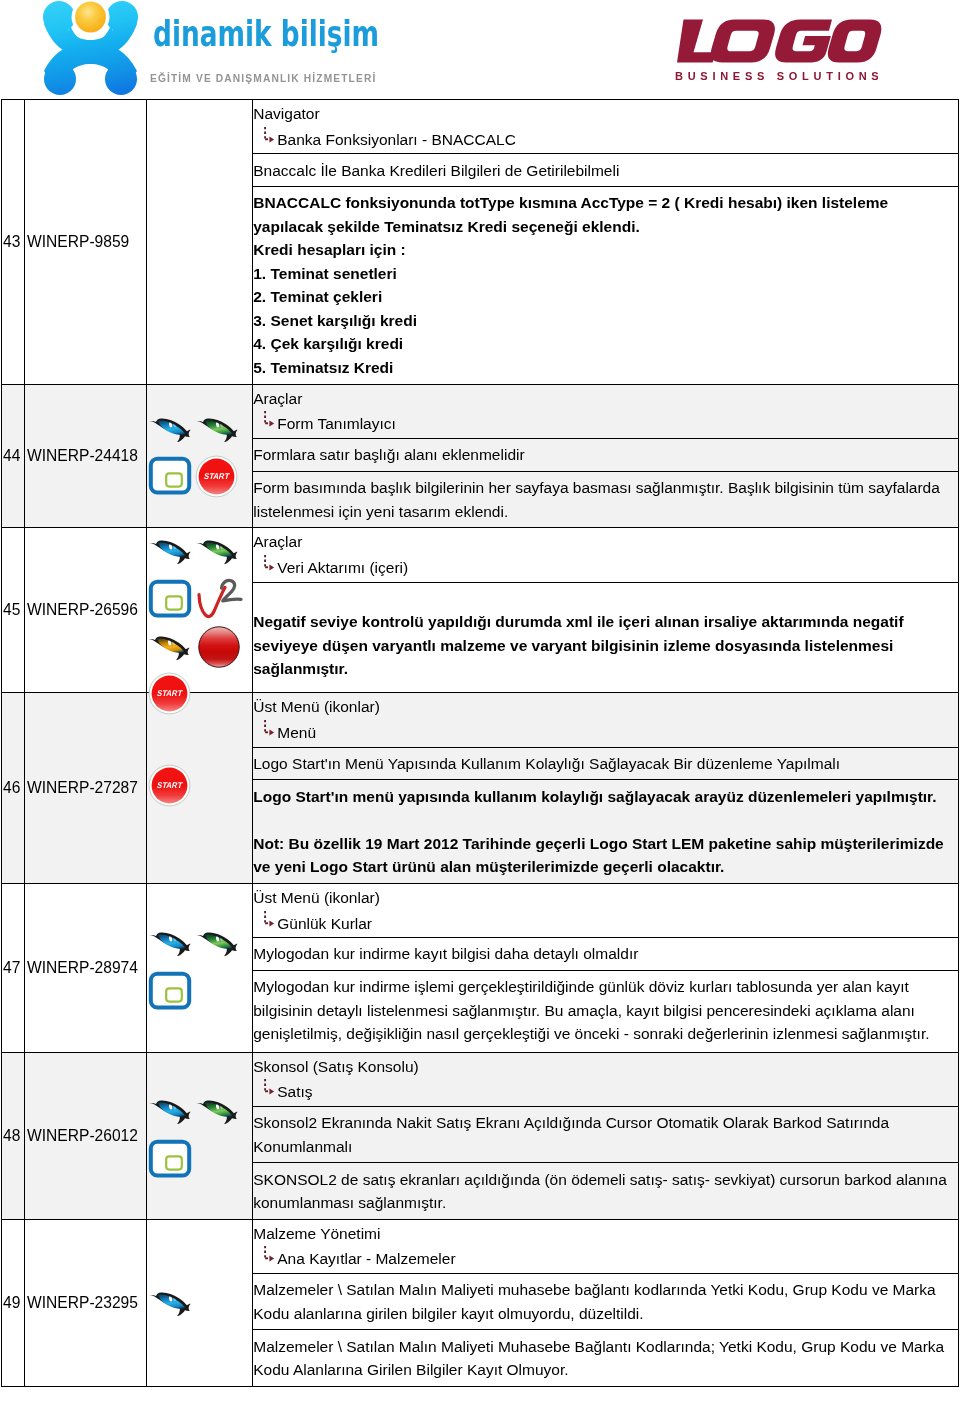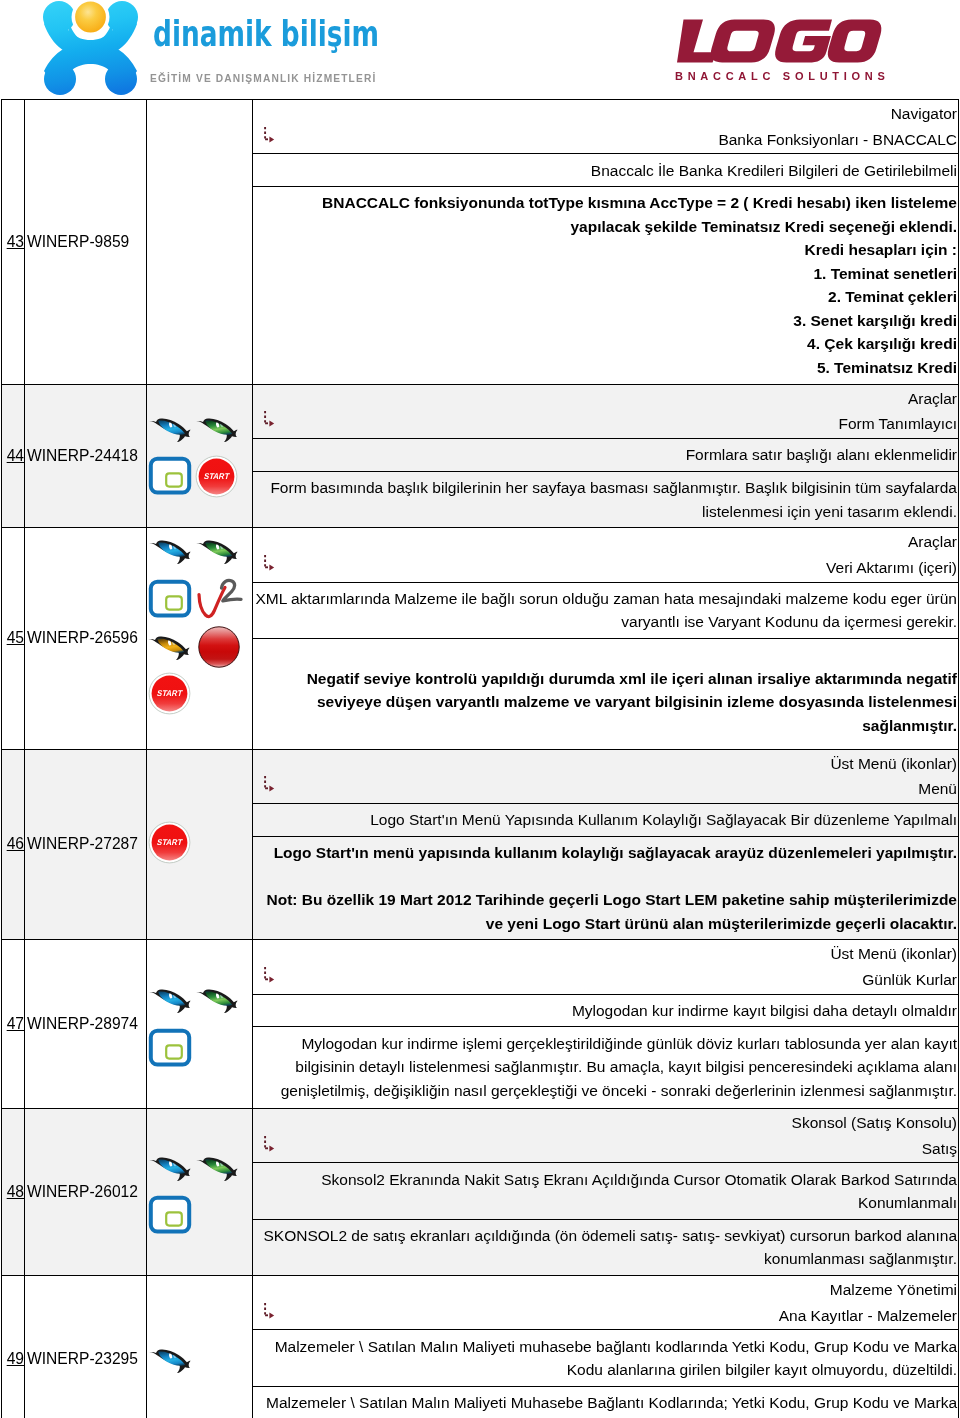--- a/index.html
+++ b/index.html
@@ -20,24 +20,24 @@
   .logo-word{position:absolute;left:-5px;top:18px;}
   .logo-sub{position:absolute;left:0px;top:69px;font-size:11px;font-weight:bold;
      color:#8f1534;letter-spacing:4.72px;line-height:14px;white-space:nowrap;}
 
   
   table.main{position:absolute;left:1px;top:99px;border-collapse:collapse;
      table-layout:fixed;width:958px;}
   table.main > tbody > tr > td{border:1.6px solid #000;vertical-align:top;padding:0;
      background:#fff;}
   table.main > tbody > tr > td.shaded{background:#f2f2f2;}
-  .c-no{width:22px;vertical-align:middle !important;text-align:right;text-decoration:underline;}
+  .c-no{width:22px;vertical-align:middle !important;text-align:left;}
   .c-code{width:121px;vertical-align:middle !important;}
   .c-icon{width:105px;}
-  .c-body{width:704px;text-align:right;}
+  .c-body{width:704px;}
 
   .cell-no{font-size:15.6px;line-height:18px;padding-left:1px;}
   .cell-code{font-size:15.6px;line-height:18px;padding-left:2px;white-space:nowrap;}
 
   .sub{width:100%;border-collapse:collapse;table-layout:fixed;}
   .sub td{border:0;border-bottom:1.6px solid #000;padding:4.2px 1px 4.2px 0px;
           font-size:15.5px;line-height:23.5px;color:#000;vertical-align:top;}
   .sub td.navcell{padding-top:2.2px;padding-bottom:2.2px;}
   .sub td.tall{padding-bottom:11.4px;margin-top:28px;}
   .sub td.tall2{padding-bottom:5.8px;}
@@ -92,21 +92,21 @@
       </div>
       <div class="logo-bs">
         <svg class="logo-word" width="215" height="46" viewBox="0 0 212 46">
 <g fill="#951a38">
 <path d="M12.0 1.5 L31.5 1.5 L22.0 34.3 L45.5 34.3 L41.0 44.5 L5.5 44.5 Z"></path>
 <path fill-rule="evenodd" d="M63 1.5 L92 1.5 C101.5 1.5 105.2 6.6 102.6 16.3 L98.5 30.2 C95.9 39.9 89.2 44.5 79.7 44.5 L50.7 44.5 C41.2 44.5 37.5 39.9 40.1 30.2 L44.2 16.3 C46.8 6.6 53.5 1.5 63 1.5 Z M64.8 12.8 C61.6 12.8 60.0 14.2 59.2 17.2 L56.1 28.6 C55.3 31.6 56.3 33.2 59.2 33.2 L78.4 33.2 C81.4 33.2 83.0 31.6 83.8 28.6 L86.9 17.2 C87.7 14.2 86.7 12.8 83.8 12.8 Z"></path>
 <path d="M128.5 1.5 L160.5 1.5 L157.5 12.8 L130.0 12.8 C126.8 12.8 125.2 14.2 124.4 17.2 L121.3 28.6 C120.5 31.6 121.5 33.2 124.4 33.2 L138.0 33.2 C140.6 33.2 142.0 32.2 142.7 29.6 L143.3 27.3 L131.0 27.3 L133.6 17.9 L159.4 17.9 L155.1 33.2 C152.5 42.4 145.9 44.5 137.2 44.5 L115.0 44.5 C105.5 44.5 101.8 39.9 104.4 30.2 L108.5 16.3 C111.1 6.6 119.0 1.5 128.5 1.5 Z"></path>
 <path fill-rule="evenodd" d="M180 1.5 L198.5 1.5 C208 1.5 211.7 6.6 209.1 16.3 L205.0 30.2 C202.4 39.9 195.7 44.5 186.2 44.5 L167.7 44.5 C158.2 44.5 154.5 39.9 157.1 30.2 L161.2 16.3 C163.8 6.6 170.5 1.5 180 1.5 Z M181.8 12.8 C178.6 12.8 177.0 14.2 176.2 17.2 L173.1 28.6 C172.3 31.6 173.3 33.2 176.2 33.2 L185.0 33.2 C188.0 33.2 189.6 31.6 190.4 28.6 L193.5 17.2 C194.3 14.2 193.3 12.8 190.4 12.8 Z"></path>
 </g>
         </svg>
-        <div class="logo-sub">BNACCALC SOLUTIONS</div>
+        <div class="logo-sub">BUSINESS SOLUTIONS</div>
       </div>
     </div>
   <table class="main">
     <tbody id="tbody">
         <tr>
           <td class="c-no">
             <div class="cell-no">43</div>
           </td>
           <td class="c-code">
             <div class="cell-code">WINERP-9859</div>
@@ -319,23 +319,20 @@
             <table class="sub">
               <tbody>
                 <tr>
                   <td class="navcell"><span>Araçlar</span><span class="nav-child"><svg class="arrow" width="16" height="20" viewBox="0 0 16 20">
                         <path d="M2.1 1.0 v11.6" fill="none" stroke="#5d1c27" stroke-width="1.9" stroke-dasharray="2.3 2.3"></path>
                         <path d="M2.1 13.3 h2.9" fill="none" stroke="#5d1c27" stroke-width="1.9"></path>
                         <path d="M6.4 10.4 L11.2 13.5 L6.4 16.6 Z" fill="#7a2330"></path>
                       </svg><span>Veri Aktarımı (içeri)</span></span></td>
                 </tr>
                 <tr>
-                  <td>XML aktarımlarında Malzeme ile bağlı sorun olduğu zaman hata mesajındaki malzeme kodu eger ürün varyantlı ise Varyant Kodunu da içermesi gerekir.</td>
-                </tr>
-                <tr>
                   <td class="pre tall">
 Negatif seviye kontrolü yapıldığı durumda xml ile içeri alınan irsaliye aktarımında negatif seviyeye düşen varyantlı malzeme ve varyant bilgisinin izleme dosyasında listelenmesi sağlanmıştır.</td>
                 </tr>
               </tbody>
             </table>
           </td>
         </tr>
         <tr>
           <td class="c-no shaded">
             <div class="cell-no">46</div>

